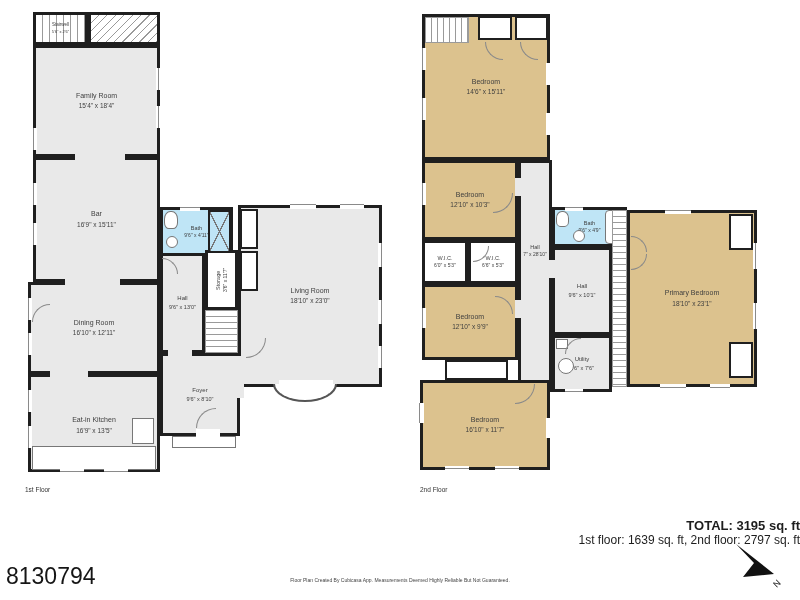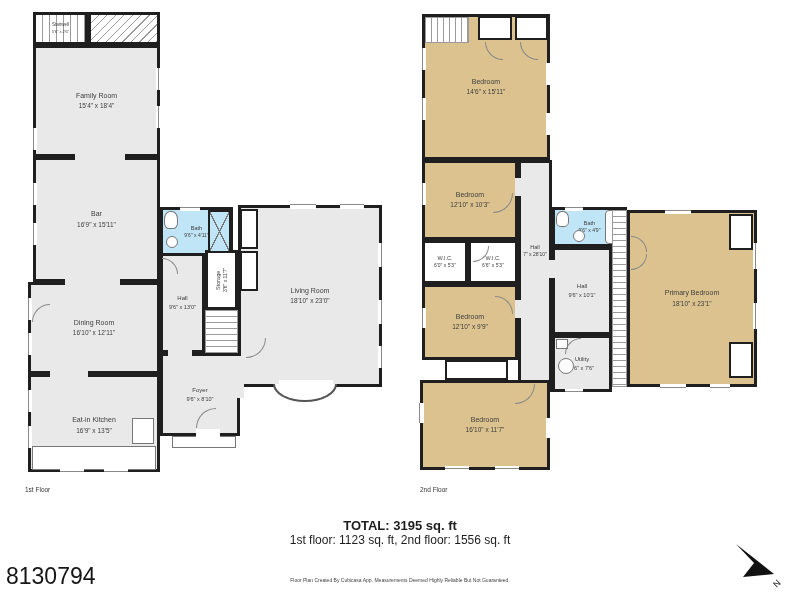--- a/index.html
+++ b/index.html
@@ -37,21 +37,21 @@
   .arcTR{border-top:1px solid #8a8a8a;border-right:1px solid #8a8a8a;border-radius:0 100% 0 0;}
   .fix{box-sizing:border-box;border:1px solid #777;background:#fff;z-index:2;}
   .round{border-radius:50%;}
   .toiletS{border-radius:45% 45% 35% 35%;}
   .shower{box-sizing:border-box;border:2px solid #1f1f1f;background-color:#bfe5f6;z-index:2;
           background-image:linear-gradient(to bottom right,transparent 48%,#777 48% 52%,transparent 52%),
                            linear-gradient(to top right,transparent 48%,#777 48% 52%,transparent 52%);}
   .bay{box-sizing:border-box;background:#fff;border:2px solid #555;border-top:none;
        border-radius:0 0 50% 50% / 0 0 100% 100%;z-index:3;}
   .floor-label{position:absolute;font-size:6.5px;color:#333;}
-  .summary{position:absolute;left:0;right:0;text-align:center;color:#1d1d1d;}
+  .summary{position:absolute;left:0;right:0;text-align:right;color:#1d1d1d;}
   .sum-total{font-size:13px;font-weight:bold;line-height:15px;}
   .sum-line{font-size:12px;line-height:15px;}
   .disclaimer{position:absolute;left:0;right:0;text-align:center;font-size:5px;color:#444;}
   .plan-number{position:absolute;left:6px;top:563px;font-size:23px;color:#151515;}
 </style>
 </head>
 <body>
 
 <div class="plan" style="left:20px;top:8px;width:385px;height:478px;">
 
@@ -291,21 +291,21 @@
   <i class="winH" style="left:295px;top:376px;width:20px;"></i>
   <i class="winV" style="left:338px;top:235px;height:26px;"></i>
   <i class="winV" style="left:338px;top:295px;height:26px;"></i>
   <i class="winH" style="left:150px;top:381px;width:18px;"></i>
 
   <div class="floor-label" style="left:5px;top:478px;">2nd Floor</div>
 </div>
 
 <div class="summary" style="top:518px;">
   <div class="sum-total">TOTAL: 3195 sq. ft</div>
-  <div class="sum-line">1st floor: 1123 sq. ft, 2nd floor: 1556 sq. ft</div>
+  <div class="sum-line">1st floor: 1639 sq. ft, 2nd floor: 2797 sq. ft</div>
 </div>
 <div class="disclaimer" style="top:577px;">Floor Plan Created By Cubicasa App. Measurements Deemed Highly Reliable But Not Guaranteed.</div>
 
 <div class="plan-number">8130794</div>
 
 <div style="position:absolute;left:730px;top:540px;width:56px;height:52px;">
   <svg width="56" height="52" viewBox="0 0 56 52">
     <polygon points="44,34 6,4 24,23 13,37" fill="#111"></polygon>
     <text x="43" y="47" font-size="9" fill="#111" font-family="Liberation Sans, sans-serif" transform="rotate(-45 46 43)">N</text>
   </svg>

